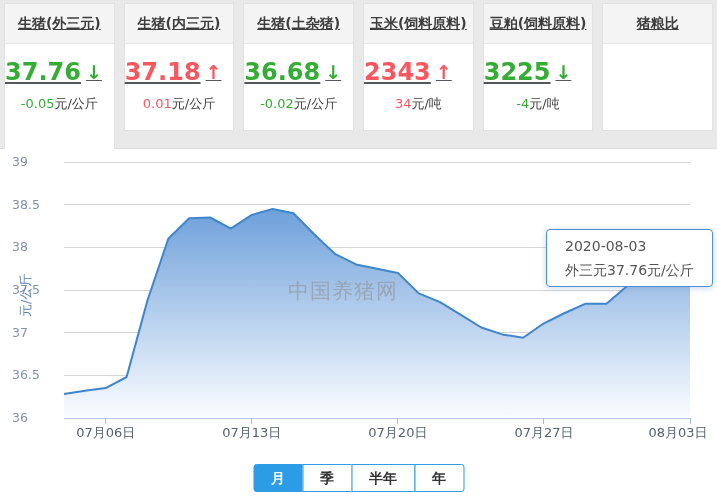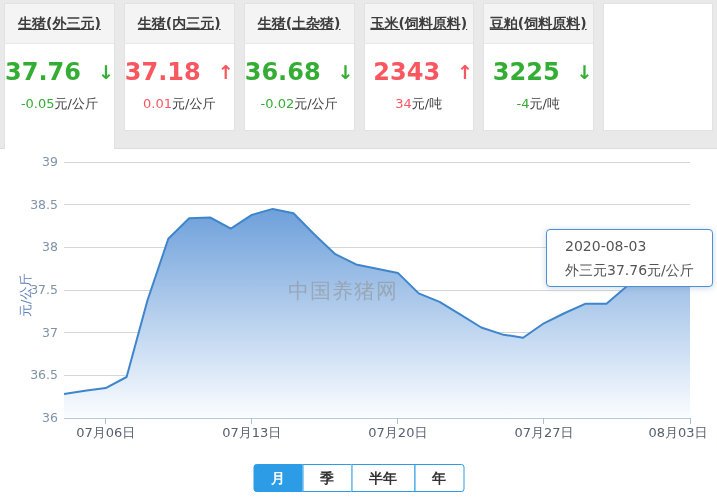--- a/index.html
+++ b/index.html
@@ -5,33 +5,33 @@
   html,body{margin:0;padding:0;}
   body{width:717px;height:500px;position:relative;overflow:hidden;background:#e9e9e9;
        font-family:"DejaVu Sans","Liberation Sans",sans-serif;}
 
   
   .cards{position:absolute;left:4px;top:3px;width:709px;display:flex;gap:9px;z-index:3;}
   .card{flex:1 1 0;background:#fff;border:1px solid #e2e2e2;height:128px;box-sizing:border-box;cursor:pointer;}
   .card.active{height:146px;border-bottom:none;}
   .card-header{height:39px;line-height:39px;text-align:center;background:#f4f4f4;
                border-bottom:1px solid #e8e8e8;font-size:14px;font-weight:bold;color:#3d3d3d;text-decoration:underline;}
-  .card-value{margin-top:14px;display:flex;justify-content:flex-end;align-items:center;gap:17px;
-              font-size:24px;font-weight:bold;color:#54575c;}
+  .card-value{margin-top:14px;display:flex;justify-content:flex-start;align-items:center;gap:5px;
+              font-size:24px;font-weight:bold;color:#54575c;text-decoration:underline;}
   .card-value .arrow{font-size:19px;}
   .card-sub{margin-top:9px;text-align:center;font-size:13px;color:#3f3f3f;}
   .card.up .num,.card.up .arrow,.card.up .delta{color:#f9575f;}
   .card.down .num,.card.down .arrow,.card.down .delta{color:#33ad33;}
   .card.neutral .num{color:#54575c;}
 
   
   .panel{position:absolute;left:0;top:148px;width:717px;height:352px;background:#fff;
          border-top:1px solid #dcdcdc;box-sizing:border-box;z-index:1;}
   #chart-svg{position:absolute;left:0;top:0;z-index:1;}
-  .y-tick{position:absolute;width:46px;text-align:right;font-size:12.5px;color:#7f93a8;z-index:2;}
+  .y-tick{position:absolute;width:46px;text-align:left;font-size:12.5px;color:#7f93a8;z-index:2;}
   .x-tick{position:absolute;top:275px;transform:translateX(-50%);font-size:13px;color:#556070;
           white-space:nowrap;z-index:2;}
   .y-title{position:absolute;left:17px;top:168px;transform-origin:0 0;transform:rotate(-90deg);
            font-size:13px;color:#5b7fb9;white-space:nowrap;z-index:2;}
   .watermark{position:absolute;left:288px;top:128px;font-size:21px;letter-spacing:1px;
              color:#8f8f8f;opacity:.55;z-index:2;}
   .tooltip{position:absolute;left:546px;top:80px;background:#fff;border:1px solid #4e90d8;
            border-radius:4px;padding:4px 18px;font-size:14px;line-height:24px;color:#555;
            box-shadow:0 1px 6px rgba(110,140,180,.35);white-space:nowrap;z-index:4;}
 
@@ -91,20 +91,21 @@
     <div class="card-header">豆粕(饲料原料)</div>
     <div class="card-value">
       <span class="num">3225</span>
       <span class="arrow">↓</span>
     </div>
     <div class="card-sub">
       <span class="delta">-4</span><span class="unit">元/吨</span>
     </div>
   </div>
   <div class="card neutral">
+    <div class="card-header">猪粮比</div>
     <div class="card-sub" style="visibility: hidden;">
       <span class="delta"></span><span class="unit"></span>
     </div>
   </div>
 </div>
 
 <div class="panel">
   <svg id="chart-svg" width="717" height="300">
       <defs>
         <linearGradient id="areaGrad" gradientUnits="userSpaceOnUse" x1="0" y1="13" x2="0" y2="269">

